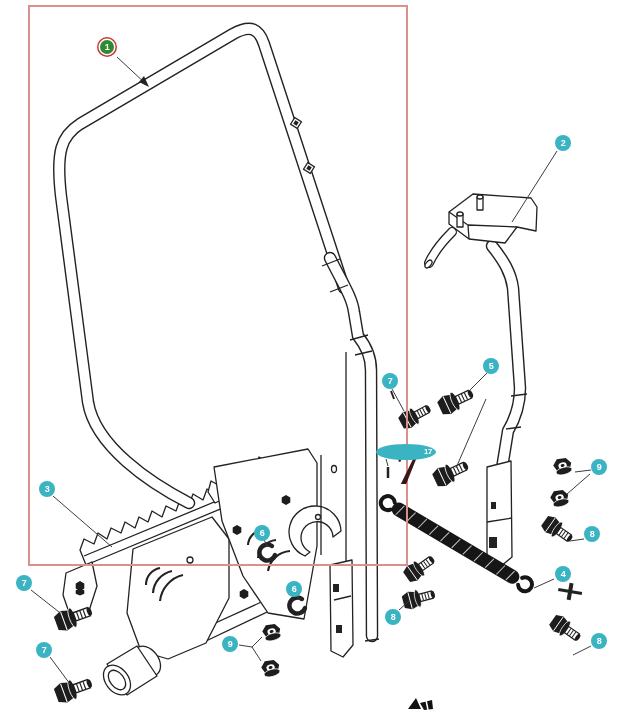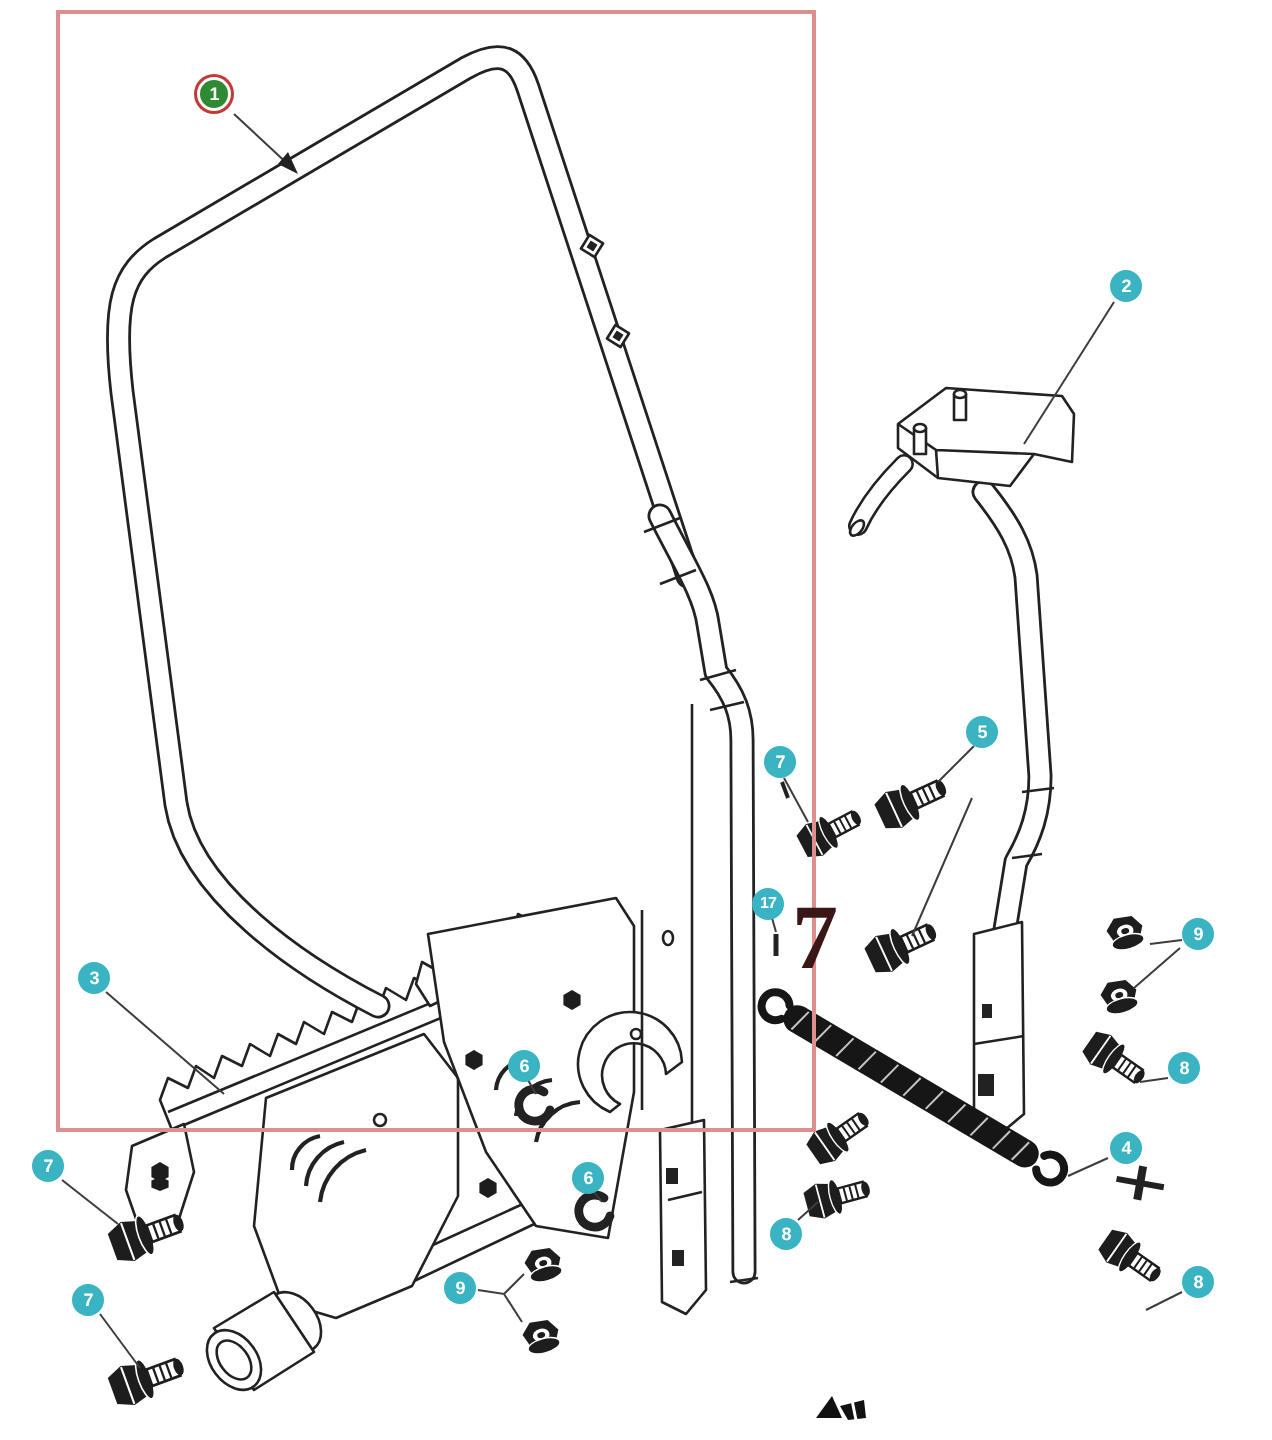--- a/index.html
+++ b/index.html
@@ -219,21 +219,21 @@
   </g>
 </svg>
 
 <div class="hbox" id="hbox" style="left: 28px; top: 5px; width: 376px; height: 557px;"></div>
 
 <div id="callout-layer">
       <div class="callout selected" style="left: 107px; top: 47px;">1</div>
       <div class="callout" style="left: 563px; top: 143px;">2</div>
       <div class="callout" style="left: 491px; top: 366px;">5</div>
       <div class="callout" style="left: 390px; top: 381px;">7</div>
-      <div class="callout two-digit" style="left: 384px; top: 452px;">17</div>
+      <div class="callout two-digit" style="left: 384px; top: 452px; padding-left: 44px;">17</div>
       <div class="callout" style="left: 47px; top: 489px;">3</div>
       <div class="callout" style="left: 262px; top: 533px;">6</div>
       <div class="callout" style="left: 24px; top: 583px;">7</div>
       <div class="callout" style="left: 294px; top: 589px;">6</div>
       <div class="callout" style="left: 393px; top: 617px;">8</div>
       <div class="callout" style="left: 230px; top: 644px;">9</div>
       <div class="callout" style="left: 44px; top: 650px;">7</div>
       <div class="callout" style="left: 599px; top: 467px;">9</div>
       <div class="callout" style="left: 592px; top: 534px;">8</div>
       <div class="callout" style="left: 563px; top: 574px;">4</div>

